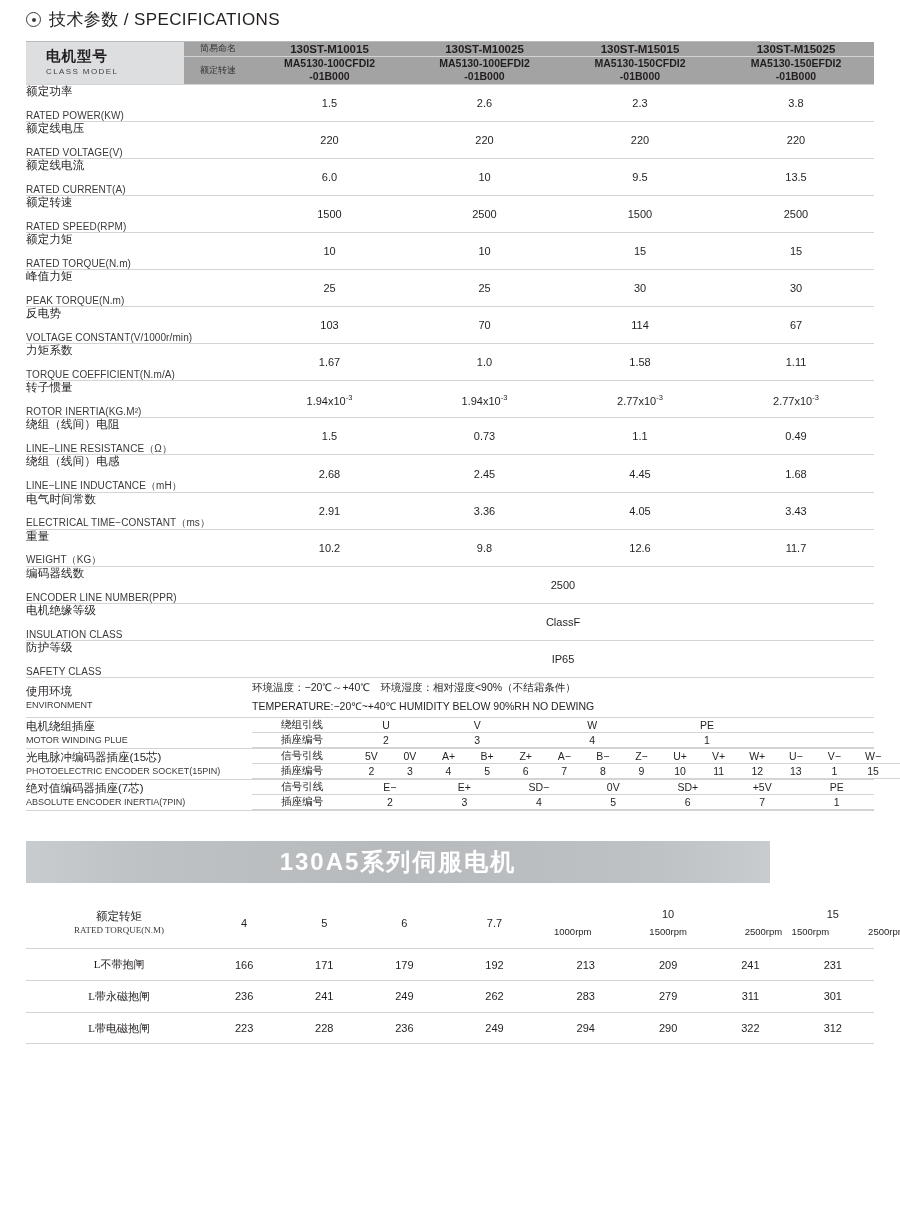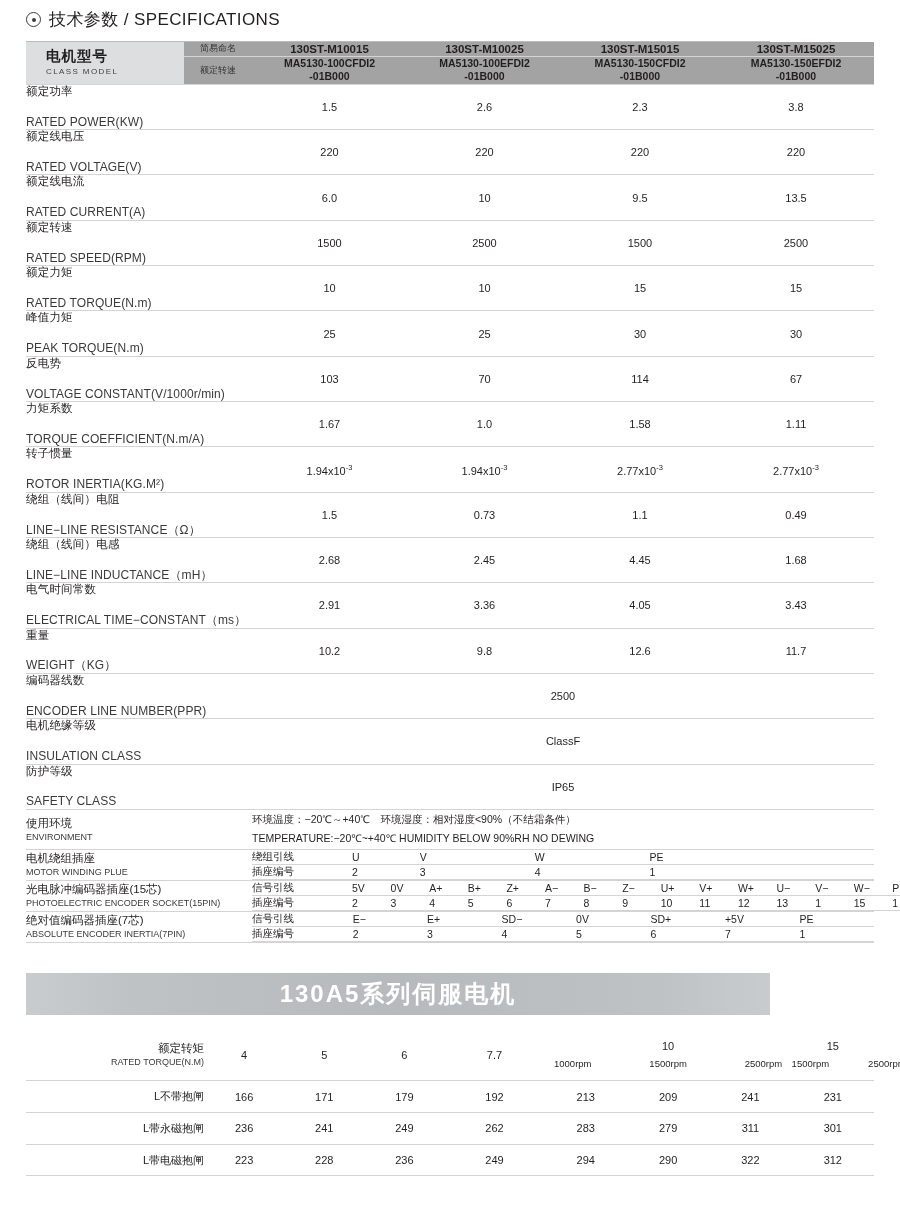--- a/index.html
+++ b/index.html
@@ -118,24 +118,24 @@
   .rowlabel {
     padding: 5px 0 6px 8px;
     line-height: 1.12;
   }
   .rowlabel .cn {
     font-size: 11.5px;
     color: #231f20;
     letter-spacing: .2px;
   }
   .rowlabel .en {
-    font-size: 12px;
+    font-size: 10px;
     color: #3a3a3a;
     letter-spacing: .1px;
-    margin-top: 18px;
+    margin-top: 12px;
   }
   .val {
     text-align: center;
     font-size: 11px;
     color: #231f20;
   }
   .val sup { font-size: 7.5px; }
   .span-val {
     text-align: center;
     font-size: 11px;
@@ -164,21 +164,21 @@
     text-align: center;
     white-space: nowrap;
   }
   .pin-table {
     width: 100%;
     border-collapse: collapse;
     table-layout: fixed;
   }
   .pin-table td {
     border: none;
-    text-align: left;
+    text-align: center;
     font-size: 10.5px;
     color: #231f20;
     padding: 6px 0;
     white-space: nowrap;
   }
   .blockcell { padding: 8px 0; }
 
   
   .banner {
     margin: 30px 26px 0 26px;
@@ -203,23 +203,24 @@
     table-layout: fixed;
   }
   table.dim td {
     border-bottom: 1px solid #d2d4d6;
     font-size: 11px;
     color: #231f20;
     text-align: center;
     padding: 9px 0;
   }
   table.dim td.lbl {
-    text-align: right;
+    text-align: center;
     padding-left: 8px;
     line-height: 1.15;
+    font-family: Liberation Serif, serif;
   }
   .lbl .cn { font-size: 11.5px; }
   .lbl .en { font-size: 9px; color: #3a3a3a; margin-top: 1px; }
   .dim-head td { border-bottom: 1px solid #d2d4d6; padding: 4px 0 6px 0; }
   .grp { line-height: 1.5; }
   .grp .top { font-size: 11px; }
   .grp .sub { font-size: 9.5px; display: flex; justify-content: space-around; margin-top: 3px; gap: 39px; }
   .grp .sub span { flex: 1; }
 </style>
 </head>

